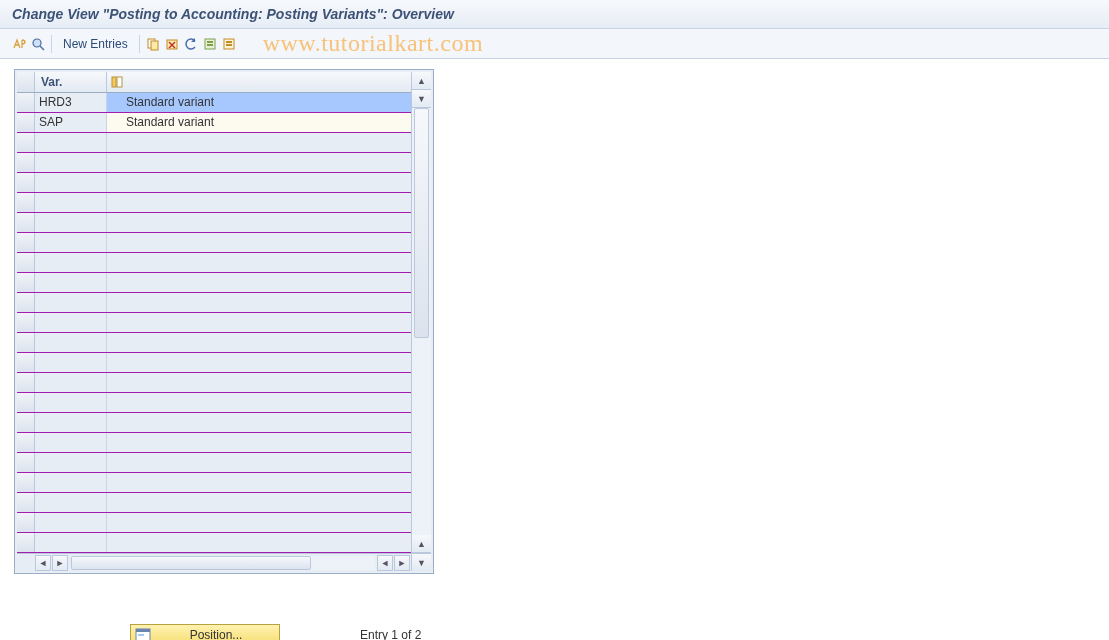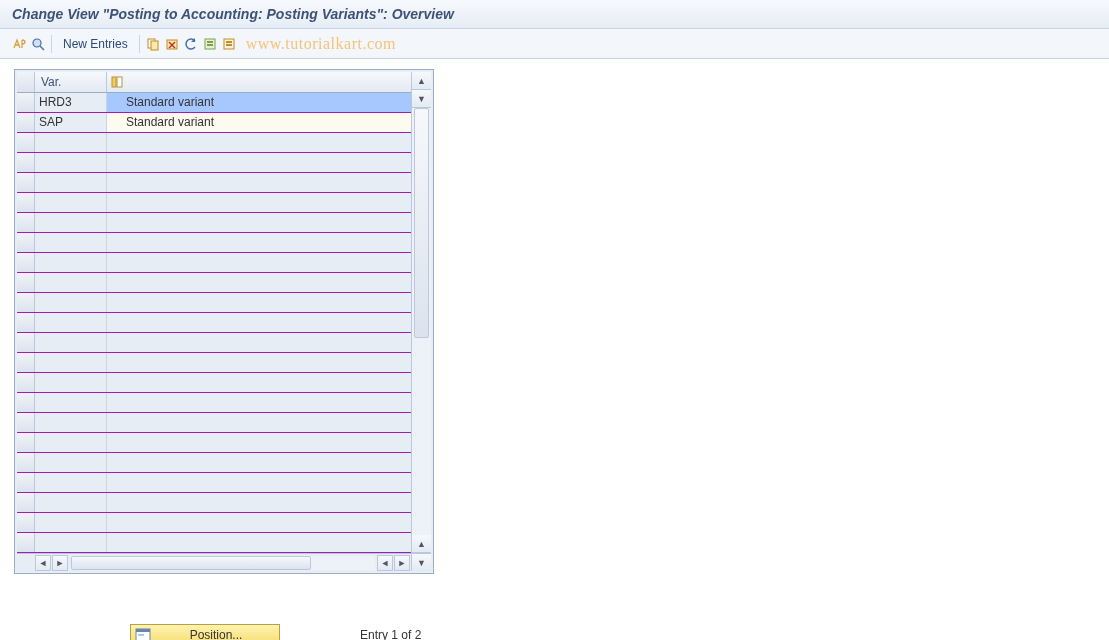--- a/index.html
+++ b/index.html
@@ -3,26 +3,26 @@
   <meta charset="utf-8">
   <style>
     *{box-sizing:border-box;margin:0;padding:0}
     body{font-family:Arial,Helvetica,sans-serif;font-size:12px;background:#fff;width:1109px;height:640px;overflow:hidden;color:#333}
     .title-bar{background:linear-gradient(#f7f9fc,#e6edf5);border-bottom:1px solid #c8d4e3;padding:6px 12px}
     .title-bar h1{font-size:14px;font-style:italic;font-weight:bold;color:#3d5277}
     .toolbar{background:#f3f6fa;border-bottom:1px solid #c8d4e3;padding:4px 10px;display:flex;align-items:center;gap:1px;height:30px}
     .tb-icon{width:18px;height:18px;display:flex;align-items:center;justify-content:center;cursor:pointer;border:1px solid transparent;border-radius:2px}
     .tb-sep{width:1px;height:18px;background:#c8d4e3;margin:0 3px}
     .new-entries{color:#2c4a7a;cursor:pointer;padding:2px 6px;border:1px solid transparent}
-    .watermark{color:#f7c27a;font-family:Georgia,serif;font-size:16px;margin-left:7px;letter-spacing:.5px}
+    .watermark{color:#f7c27a;font-family:Georgia,serif;font-size:24px;margin-left:24px;letter-spacing:.5px}
     .content{padding:10px 14px;display:flex;gap:0}
     .grid-wrap{border:1px solid #9aaec6;background:#e7edf5;padding:2px;width:420px}
     .grid-head{display:flex;background:linear-gradient(#f6f8fb,#e3eaf3);border-bottom:1px solid #9aaec6}
     .gh-sel{width:18px;border-right:1px solid #b9c8db;background:linear-gradient(#f0f3f8,#dbe3ee)}
-    .gh-col{padding:3px 6px;border-right:1px solid #b9c8db;color:#3d5277;font-weight:normal}
+    .gh-col{padding:3px 6px;border-right:1px solid #b9c8db;color:#3d5277;font-weight:bold}
     .gh-var{width:72px}
     .gh-name{flex:1}
     .gh-cfg{width:20px;display:flex;align-items:center;justify-content:center;cursor:pointer;background:linear-gradient(#f6f8fb,#e3eaf3)}
     .grid-body{background:#e7edf5}
     .grow{display:flex;border-bottom:1px solid #a21caf;height:20px}
     .gcell-sel{width:18px;border-right:1px solid #b9c8db;background:linear-gradient(#f0f3f8,#dbe3ee);cursor:pointer}
     .gcell-var{width:72px;border-right:1px solid #c9d5e4;padding:2px 4px;background:#e7edf5;color:#333}
     .gcell-name{flex:1;padding:2px 19px;background:#fdfbef;color:#333}
     .gcell-name.highlight{background:#a6c8ff}
     .grow.empty .gcell-var,.grow.empty .gcell-name{background:#e7edf5;color:transparent}

